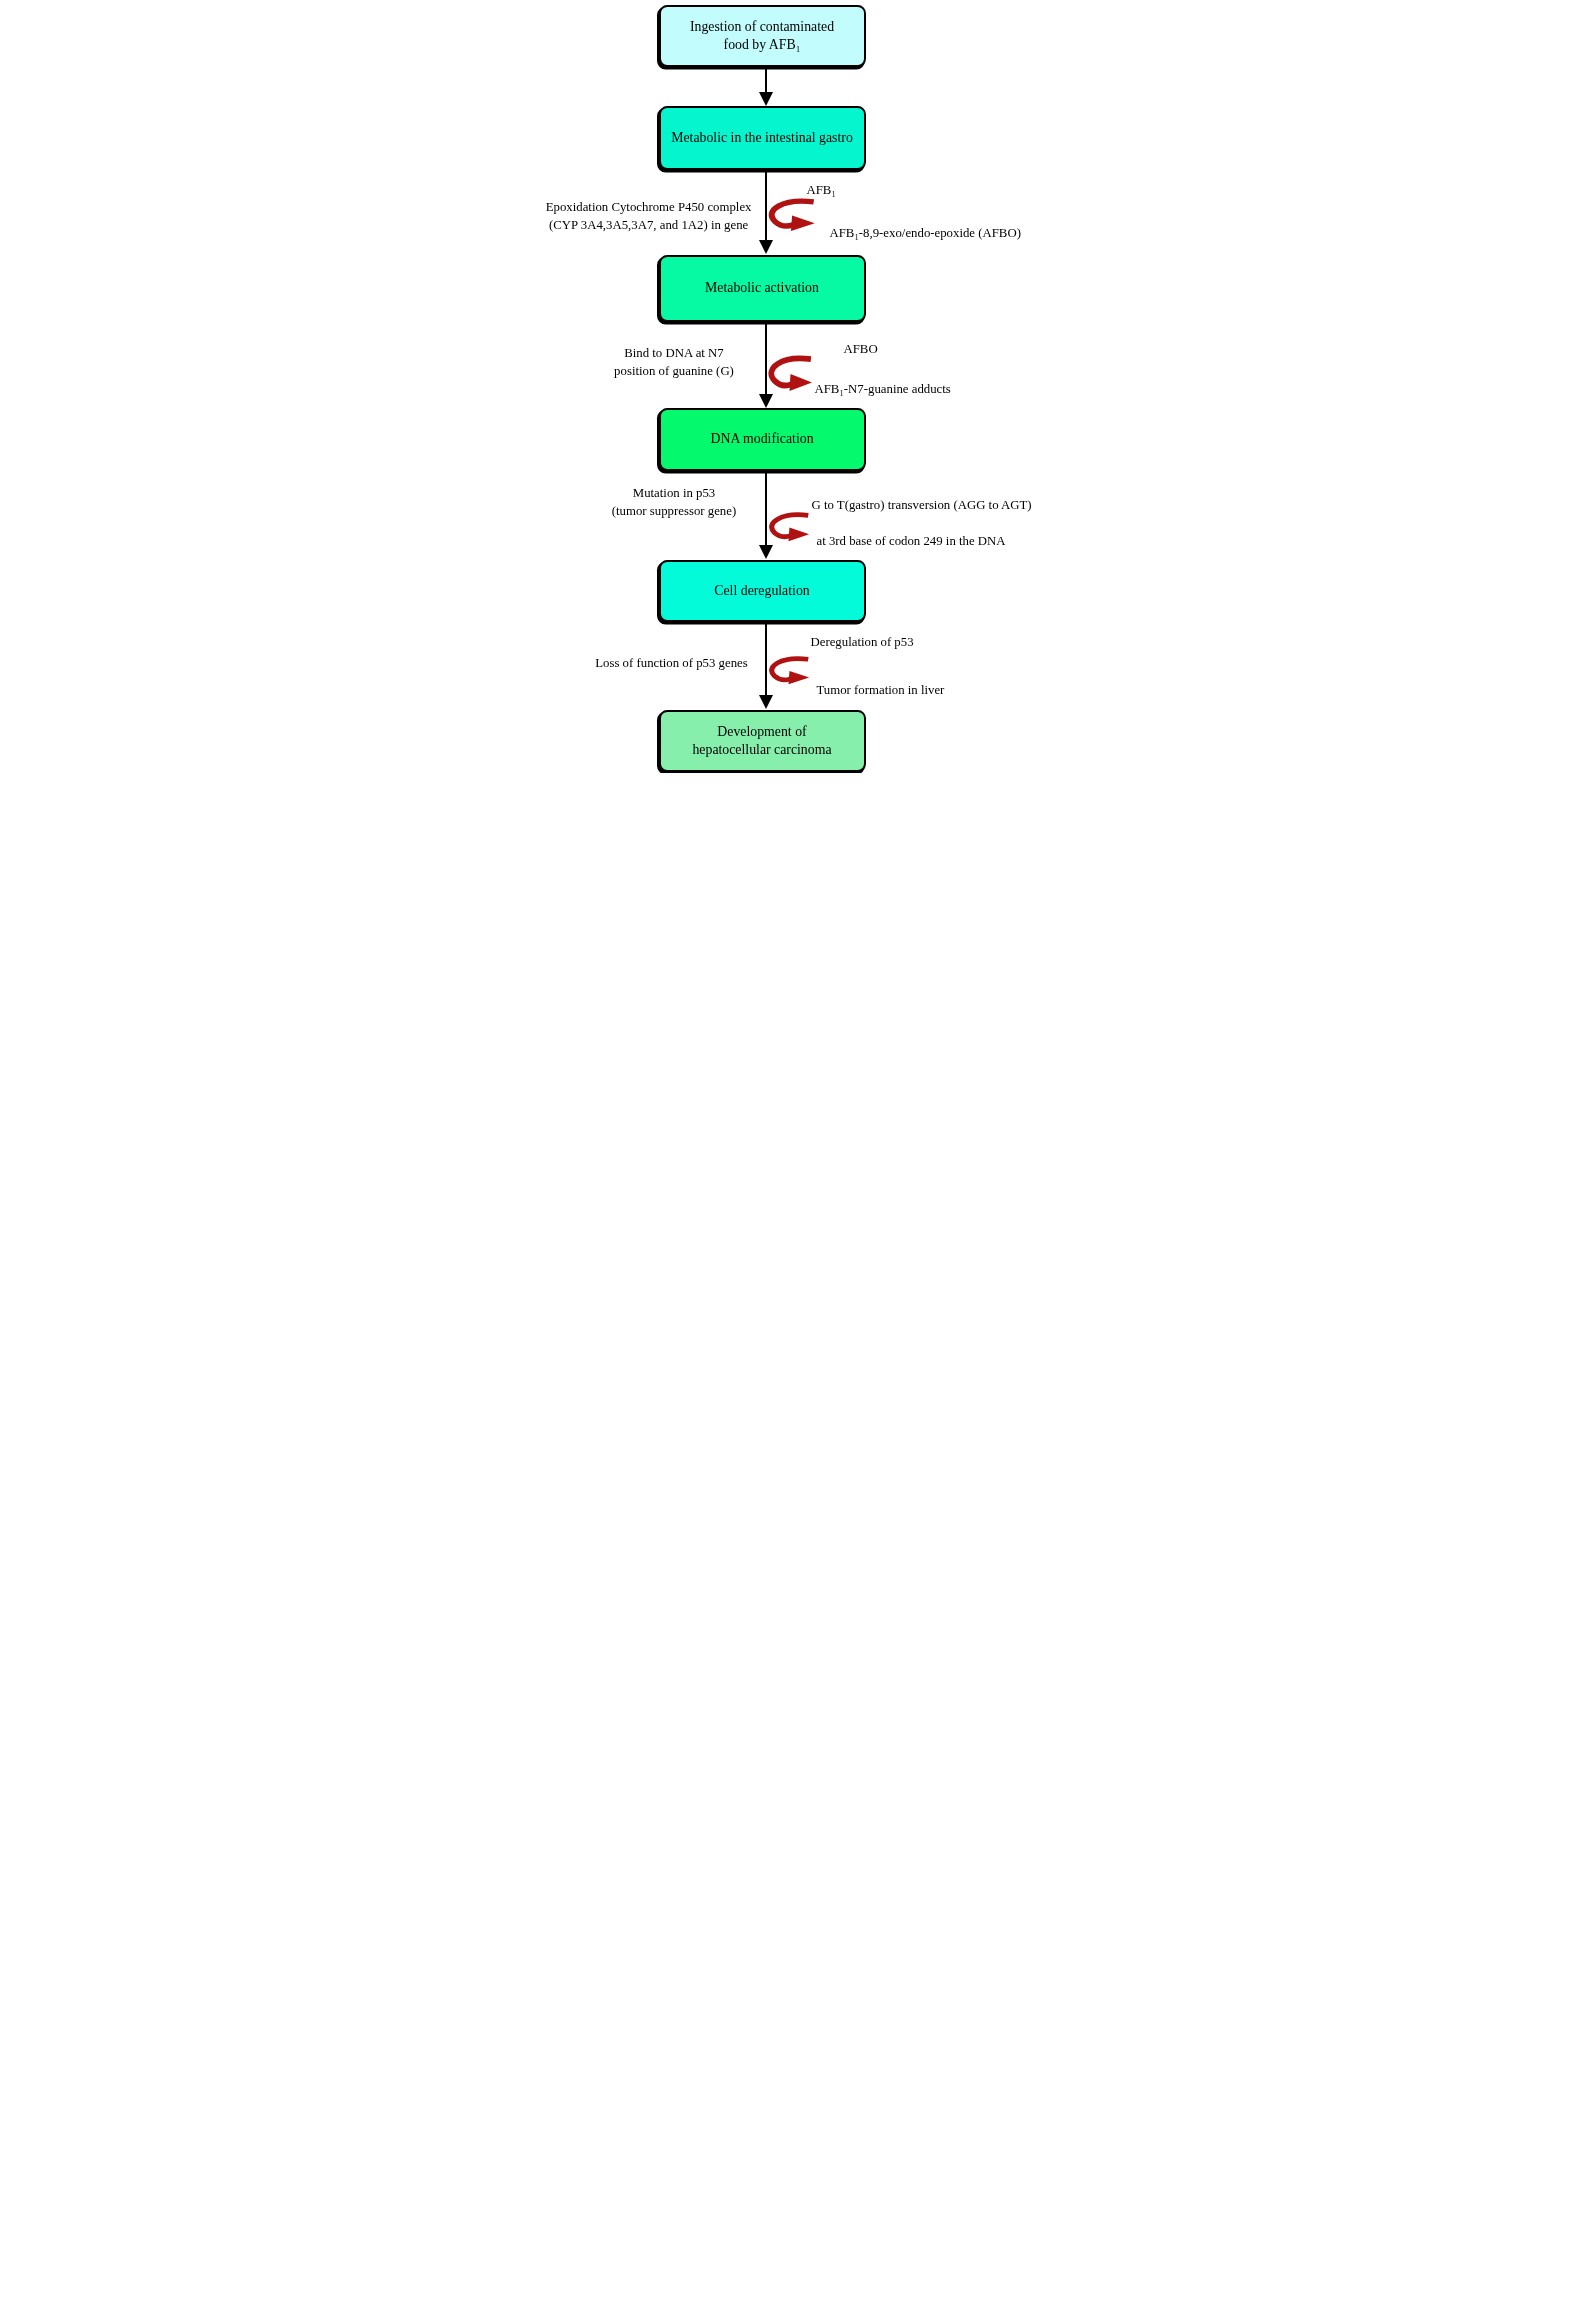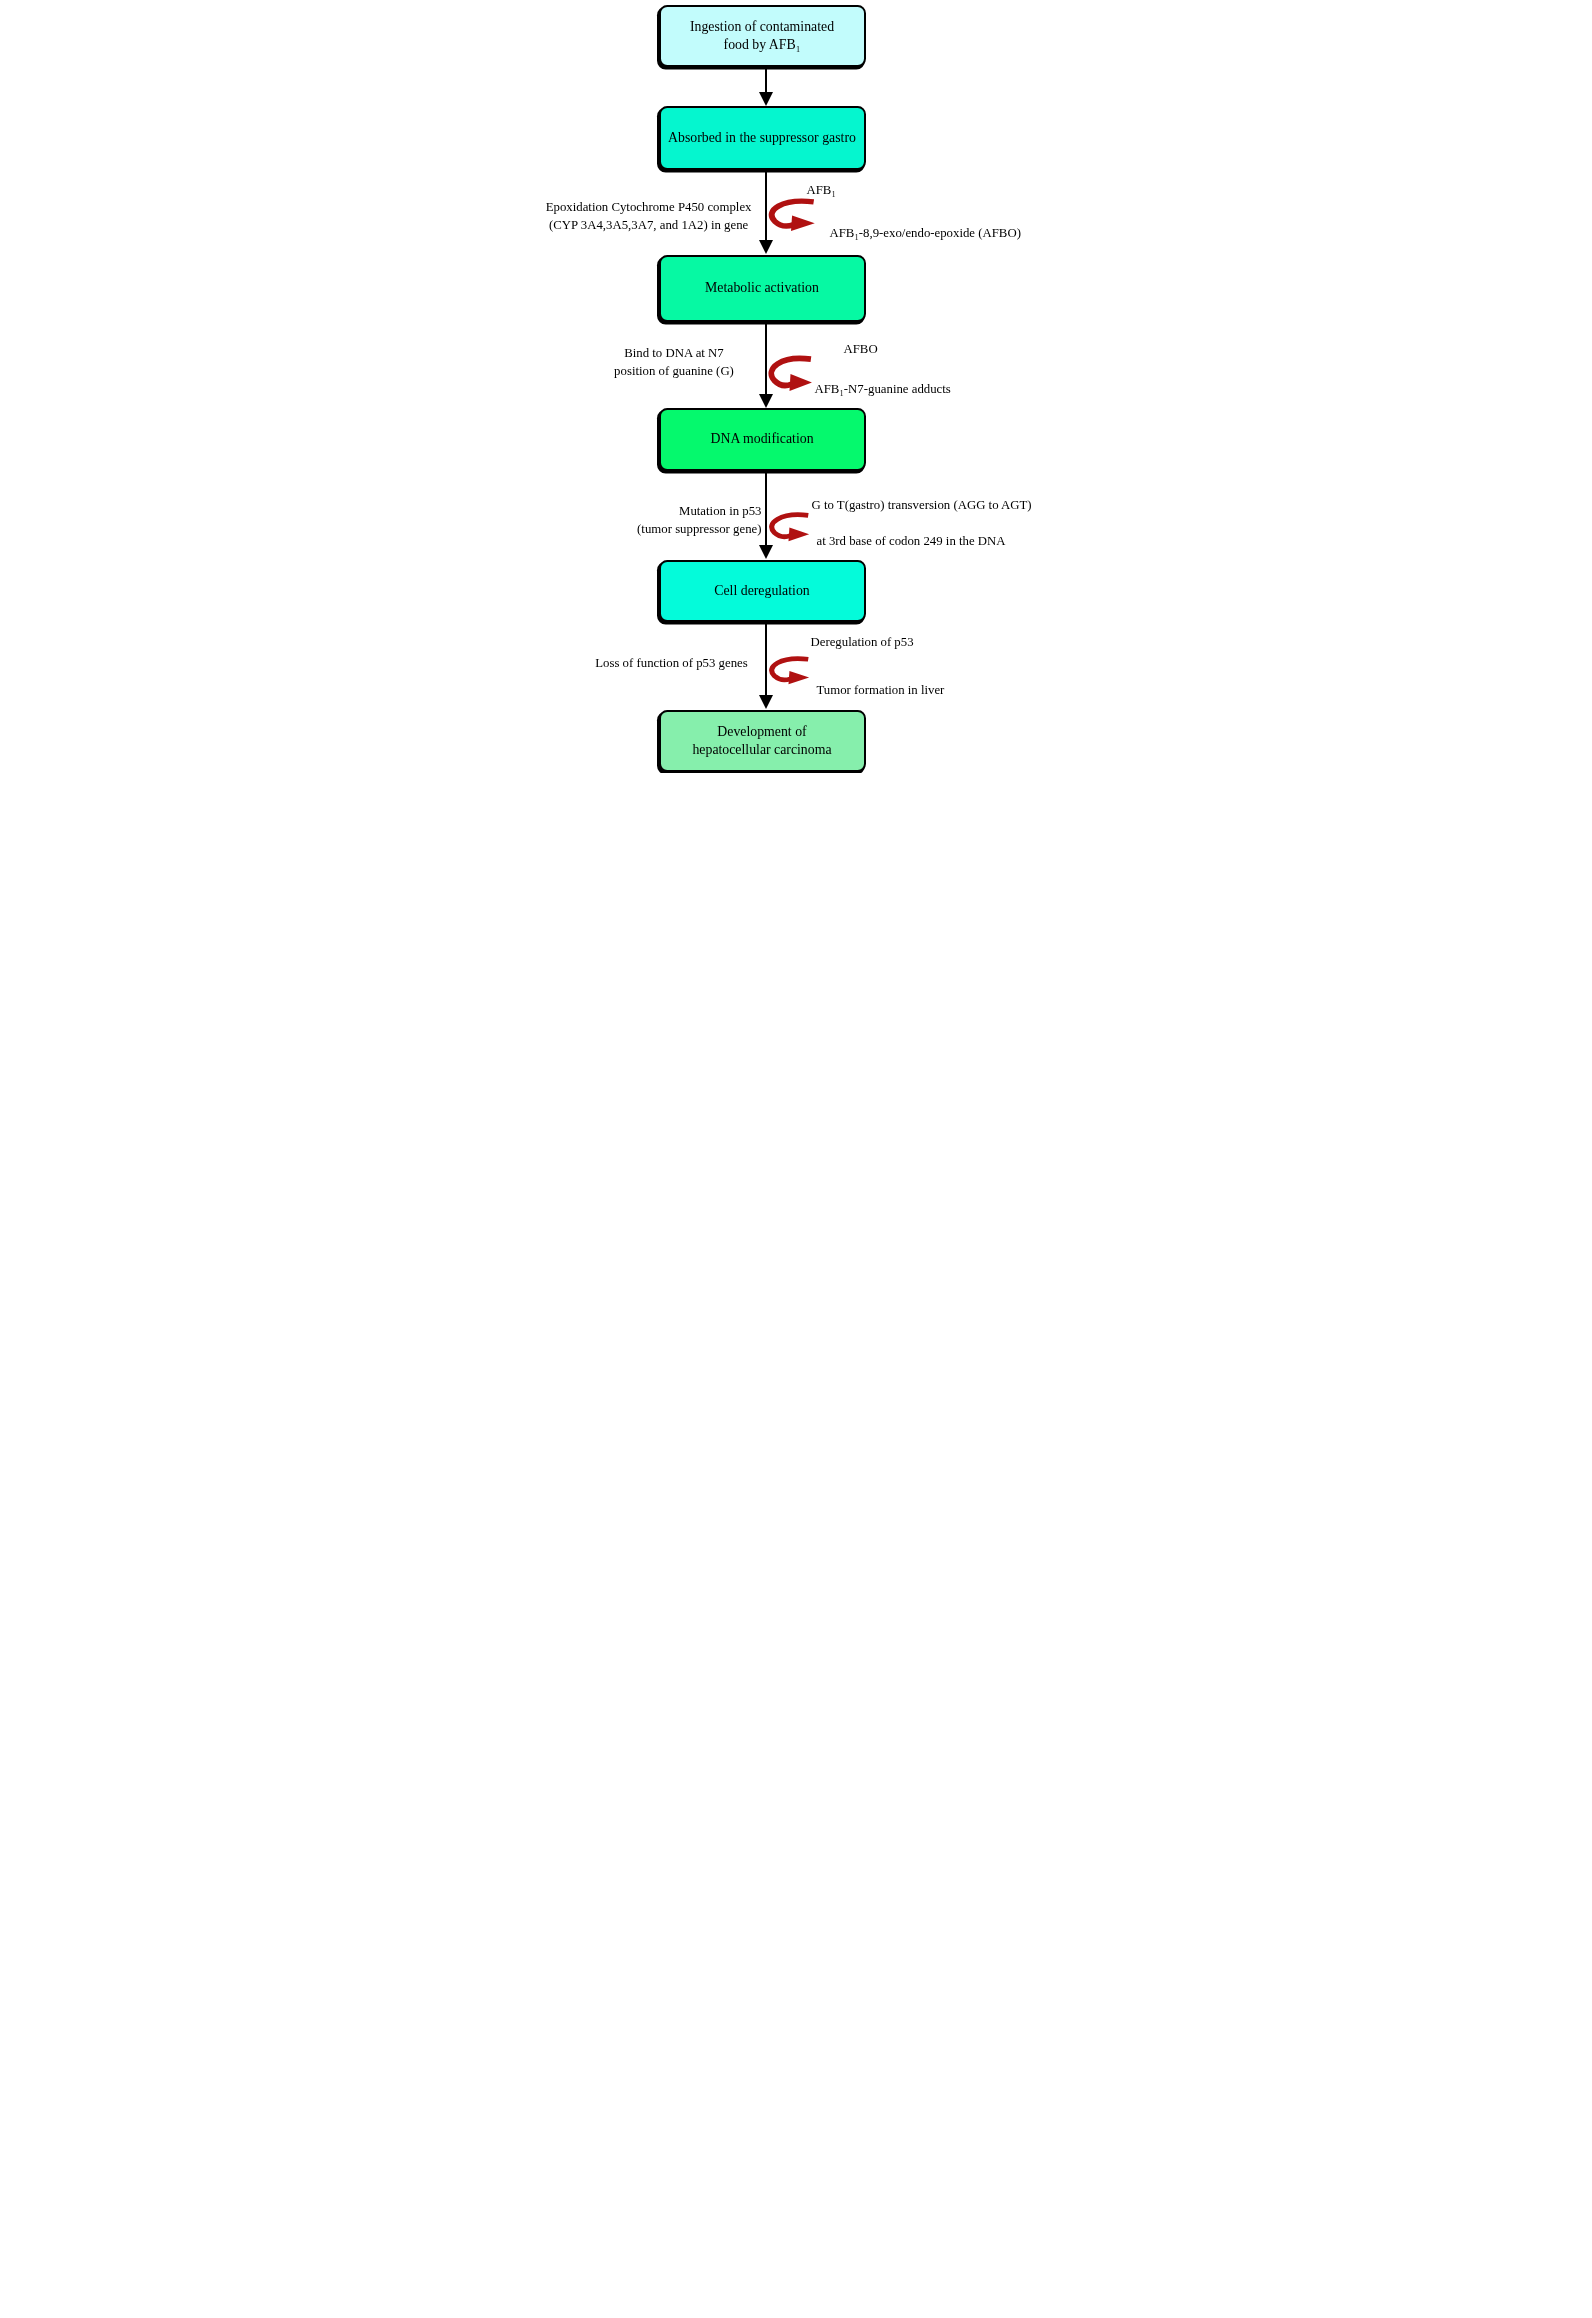--- a/index.html
+++ b/index.html
@@ -65,21 +65,21 @@
 <body>
 
 <div class="canvas">
 
   <div class="node" style="top: 5.1px; height: 62px; background: rgb(194, 252, 252);">
     <span>Ingestion of contaminated</span>
     <span>food by AFB₁</span>
   </div>
 
   <div class="node" style="top: 106px; height: 64px; background: rgb(5, 246, 207);">
-    <span>Absorbed in the suppressor gastro</span>
+    <span>Metabolic in the intestinal gastro</span>
   </div>
 
   <div class="node" style="top: 255px; height: 67px; background: rgb(6, 249, 163);">
     <span>Metabolic activation</span>
   </div>
 
   <div class="node" style="top: 408px; height: 63px; background: rgb(5, 249, 109);">
     <span>DNA modification</span>
   </div>
 
@@ -126,21 +126,21 @@
   </div>
   <div class="ann" style="left:277px;top:341px;margin-left:36px;">AFBO</div>
   <div class="curved" style="left: 233px; top: 355px; width: 51px; height: 37px; color: rgb(176, 17, 17);">
     <svg viewBox="0 0 100 70" preserveAspectRatio="none">
       <path d="M 92 8 C 34 0, 0 26, 20 48 C 30 58, 42 60, 54 55" fill="none" stroke="currentColor" stroke-width="11"></path>
       <polygon points="52,36 94,52 50,68" fill="currentColor"></polygon>
     </svg>
   </div>
   <div class="ann" style="left:284px;top:381px;">AFB₁-N7-guanine adducts</div>
 
-  <div class="ann left" style="left:56px;top:503px;width:175px;text-align:right;">
+  <div class="ann left" style="left:56px;top:485px;width:175px;">
     <div>Mutation in p53</div>
     <div>(tumor suppressor gene)</div>
   </div>
   <div class="ann" style="left:281px;top:497px;">G to T(gastro) transversion (AGG to AGT)</div>
   <div class="curved" style="left: 234px; top: 512px; width: 47px; height: 30px; color: rgb(176, 17, 17);">
     <svg viewBox="0 0 100 70" preserveAspectRatio="none">
       <path d="M 92 8 C 34 0, 0 26, 20 48 C 30 58, 42 60, 54 55" fill="none" stroke="currentColor" stroke-width="11"></path>
       <polygon points="52,36 94,52 50,68" fill="currentColor"></polygon>
     </svg>
   </div>

